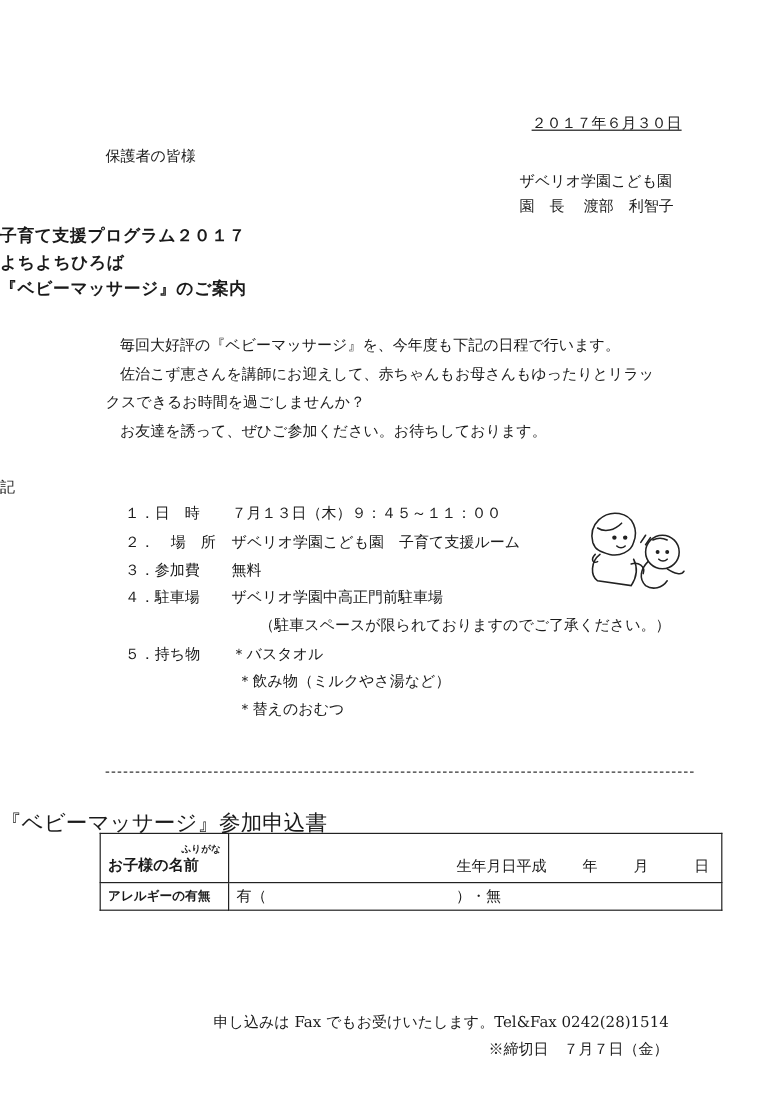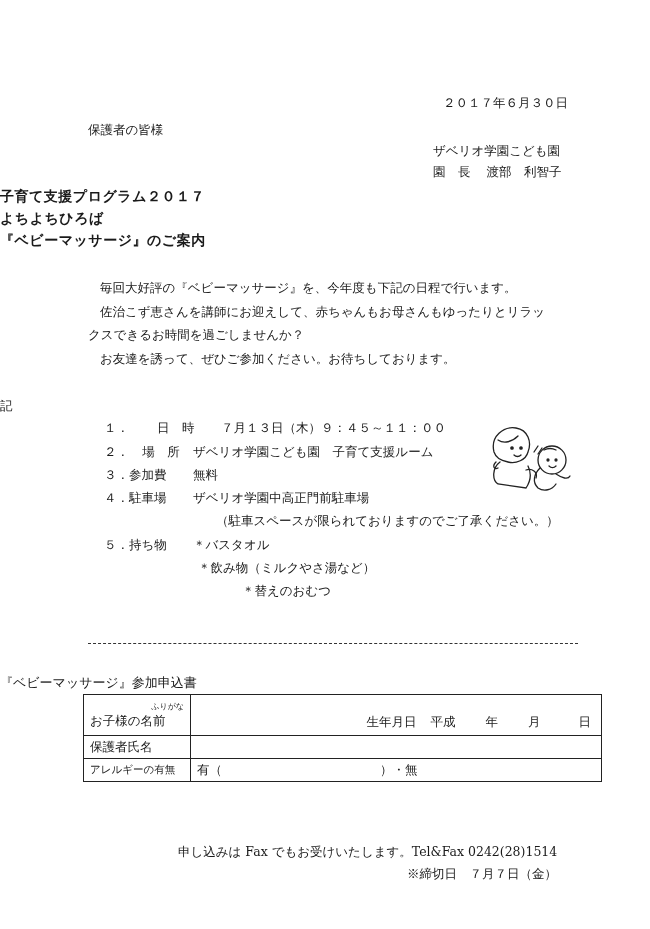--- a/index.html
+++ b/index.html
@@ -1,25 +1,25 @@
 <!DOCTYPE html>
 <html><head>
   <meta charset="utf-8">
   <style>
     html, body { margin:0; padding:0; background:#ffffff; }
     body { width:650px; height:929px; position:relative; overflow:hidden;
            font-family:"DejaVu Serif","Liberation Serif",serif; color:#1a1a1a; font-size:12.5px; }
     .abs { position:absolute; white-space:nowrap; }
-    .right { text-align:left; }
+    .right { text-align:left;text-decoration:underline; }
     .center { text-align:left; }
     .title { font-size:14px; font-weight:bold; letter-spacing:0.5px; }
     .dash { position:absolute; left:88px; width:490px; top:643px; border-top:1.5px dashed #333; height:0; }
     table.form { position:absolute; left:83px; top:694px; width:519px; border-collapse:collapse; font-size:12.5px; }
     table.form td { border:1.2px solid #222; padding:0 6px; height:22px; vertical-align:middle; }
-    table.form td.lbl { width:94px; }
+    table.form td.lbl { width:94px;font-weight:bold; }
     .furi { font-size:8px; text-align:right; display:block; line-height:12px; }
     .illus { position:absolute; left:486px; top:422px; width:90px; height:76px; }
   </style>
 </head>
 <body>
 
 <div class="abs right" style="right:82px; top:95px;">２０１７年６月３０日</div>
 <div class="abs" style="left:88px; top:122px;">保護者の皆様</div>
 <div class="abs" style="left:433px; top:143px;">ザベリオ学園こども園</div>
 <div class="abs" style="left:433px; top:164px;">
@@ -33,37 +33,37 @@
 <div class="abs center title" style="left:0; width:650px; top:232px;">『ベビーマッサージ』のご案内</div>
 
 <div class="abs" style="left:100px; top:280px;">毎回大好評の『ベビーマッサージ』を、今年度も下記の日程で行います。</div>
 <div class="abs" style="left:100px; top:304px;">佐治こず恵さんを講師にお迎えして、赤ちゃんもお母さんもゆったりとリラッ</div>
 <div class="abs" style="left:88px; top:327px;">クスできるお時間を過ごしませんか？</div>
 <div class="abs" style="left:100px; top:351px;">お友達を誘って、ぜひご参加ください。お待ちしております。</div>
 
 <div class="abs center" style="left:0; width:650px; top:398px;">記</div>
 
 <div class="abs" style="left:104px; top:420px;">
-  <span>１．</span><span style="display:inline-block;width:64px;margin-left:28px;">日　時</span><span>７月１３日（木）９：４５～１１：００</span>
+  <span>１．</span><span style="display:inline-block;width:64px;">日　時</span><span>７月１３日（木）９：４５～１１：００</span>
 </div>
 <div class="abs" style="left:104px; top:444px;text-align:center;">
   <span>２．</span><span style="display:inline-block;width:64px;">場　所</span><span>ザベリオ学園こども園　子育て支援ルーム</span>
 </div>
 <div class="abs" style="left:104px; top:467px;">
   <span>３．</span><span style="display:inline-block;width:64px;">参加費</span><span>無料</span>
 </div>
 <div class="abs" style="left:104px; top:490px;">
   <span>４．</span><span style="display:inline-block;width:64px;">駐車場</span><span>ザベリオ学園中高正門前駐車場</span>
 </div>
 <div class="abs" style="left:216px; top:513px;">（駐車スペースが限られておりますのでご了承ください。）</div>
 <div class="abs" style="left:104px; top:537px;">
   <span>５．</span><span style="display:inline-block;width:64px;">持ち物</span><span>＊バスタオル</span>
 </div>
 <div class="abs" style="left:198px; top:560px;">＊飲み物（ミルクやさ湯など）</div>
-<div class="abs" style="left:198px; top:583px;margin-left:44px;">＊替えのおむつ</div>
+<div class="abs" style="left:198px; top:583px;">＊替えのおむつ</div>
 
 <svg class="illus" viewBox="0 0 90 76" fill="none" stroke="#222" stroke-width="1.3" stroke-linecap="round">
 
   <path d="M8 30 C4 14 18 4 30 6 C42 8 46 20 42 30 C40 38 30 42 22 40 C14 38 10 36 8 30 Z"></path>
   <path d="M12 18 C18 22 26 20 32 14"></path>
   <circle cx="26" cy="26" r="1.2" fill="#222"></circle>
   <circle cx="35" cy="26" r="1.2" fill="#222"></circle>
   <path d="M28 33 C30 35 33 35 35 33"></path>
 
   <path d="M14 40 C6 46 6 58 12 62 L40 66 C44 60 46 52 42 44"></path>
@@ -76,42 +76,38 @@
   <path d="M63 44 C65 46 68 46 70 44"></path>
 
   <path d="M54 46 C48 52 46 60 52 66 C58 70 66 68 70 62"></path>
   <path d="M70 52 C76 56 82 58 84 54"></path>
   <path d="M48 30 L52 24 M52 32 L56 26"></path>
   <path d="M40 48 C46 46 52 50 50 56"></path>
 </svg>
 
 <div class="dash"></div>
 
-<div class="abs center" style="left:0; width:650px; top:674px; font-size:13px;">『ベビーマッサージ』参加申込書</div>
+<div class="abs center" style="left:0; width:650px; top:674px; font-size:18px;">『ベビーマッサージ』参加申込書</div>
 
 <table class="form">
   <tbody>
       <tr>
     <td class="lbl" style="height:40px;">
       <span class="furi">ふりがな</span>
       <span>お子様の名前</span>
     </td>
     <td style="vertical-align:bottom; padding-bottom:4px;padding-left:40px;">
       <div style="display:flex; justify-content:flex-end; gap:0;">
         <span>生年月日</span>
-        <span style="margin-left:14px;">平成</span>
+        <span style="">平成</span>
         <span style="margin-left:30px;">年</span>
         <span style="margin-left:30px;">月</span>
         <span style="margin-left:38px; margin-right:4px;">日</span>
       </div>
     </td>
-  </tr>
-  <tr>
-    <td class="lbl">保護者氏名</td>
-    <td></td>
   </tr>
   <tr>
     <td class="lbl" style="font-size:10.5px;">アレルギーの有無</td>
     <td>
       <span>有（</span>
       <span style="display:inline-block; width:150px;"></span>
       <span>）・無</span>
     </td>
   </tr>
 </tbody>

